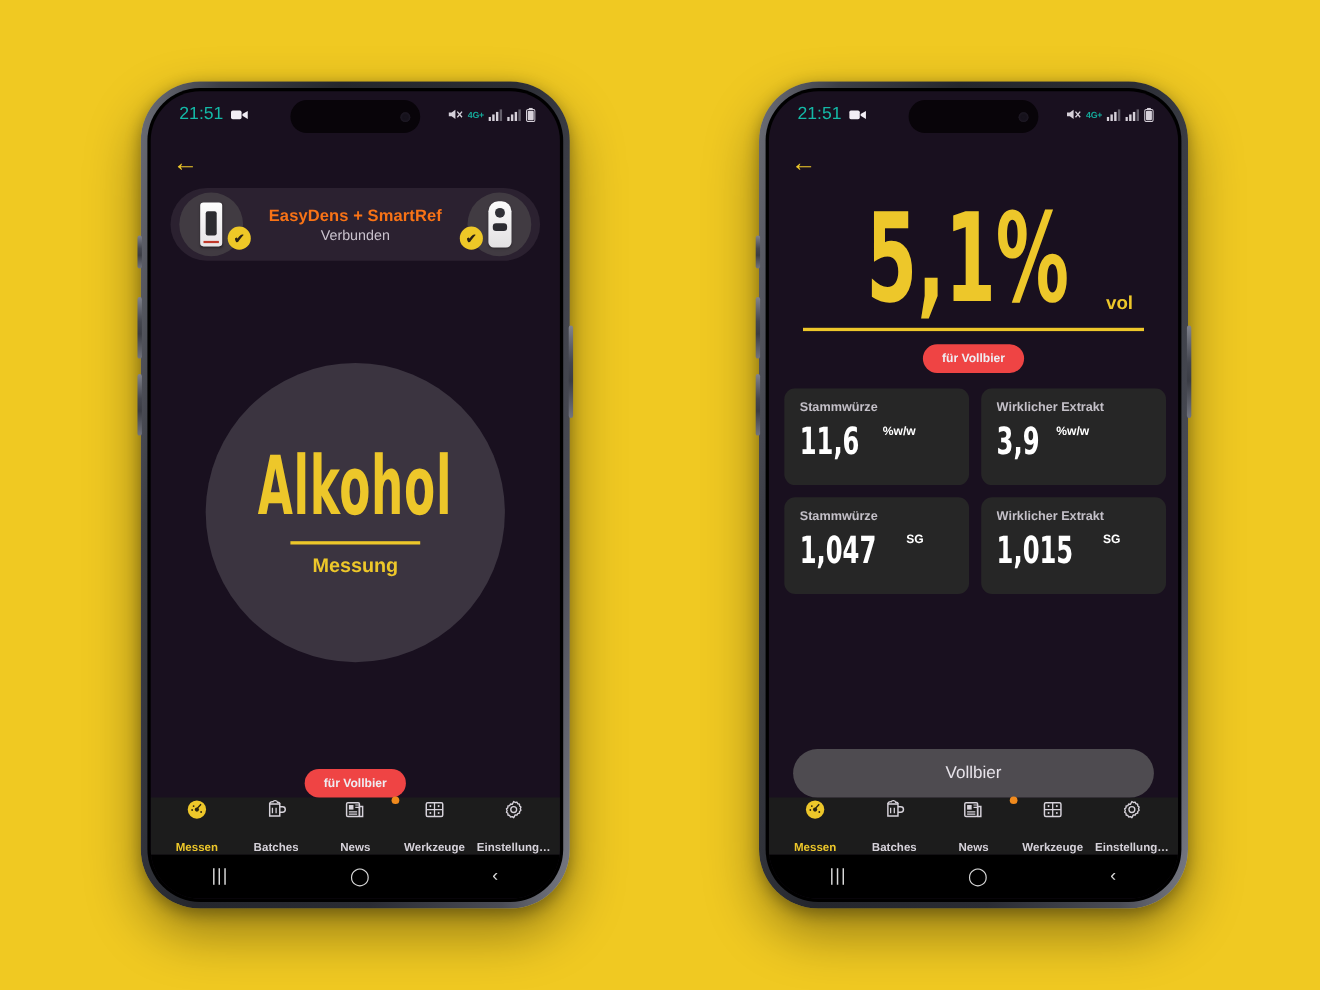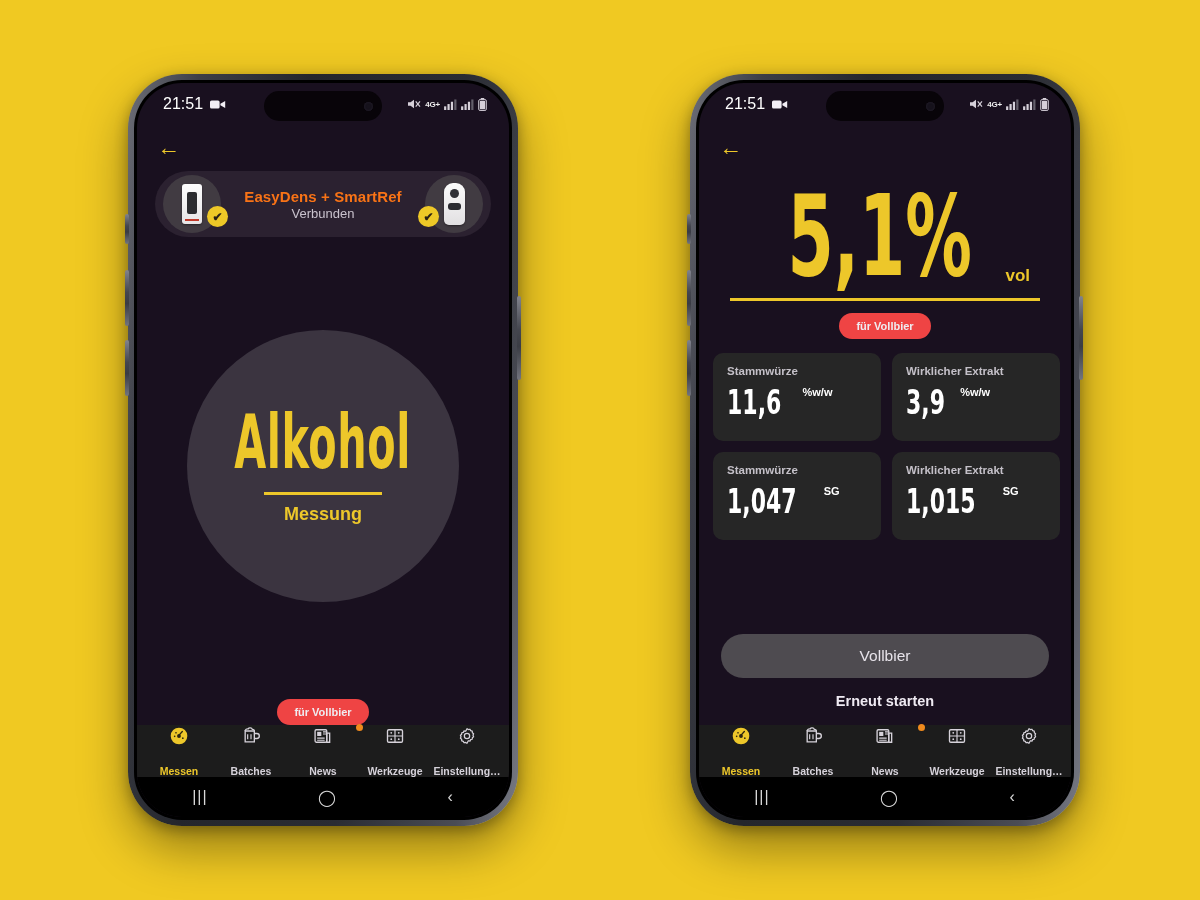--- a/index.html
+++ b/index.html
@@ -51,21 +51,21 @@
   .btn-right-1 { right: -3px; top: 222px; height: 84px; }
 
   
   .statusbar {
     position: relative;
     height: 42px;
     flex: 0 0 42px;
     display: flex; align-items: center;
     justify-content: space-between;
     padding: 0 22px 0 26px;
-    color: #ffffff;
+    color: #14b8a6;
     z-index: 5;
   }
   .sb-left { display: flex; align-items: center; gap: 7px; }
   .sb-right { display: flex; align-items: center; gap: 4px; opacity: .92; }
 
   .island {
     position: absolute;
     left: 50%; transform: translateX(-50%);
     top: 8px;
     width: 118px; height: 30px;
@@ -553,21 +553,20 @@
                 <span class="card-value">1,0</span>
                 <span class="card-unit"></span>
               </div>
             </div>
           </div>
         </div>
 
         <div class="result-actions">
           <button class="save-btn">Vollbier</button>
         </div>
-        <div class="restart-link">Erneut starten</div>
       </div>
 
       <div class="bottomnav">
         <div class="nav-item active">
           <svg class="nav-icon" viewBox="0 0 24 24">
             <circle cx="12" cy="12" r="10" fill="#edc72a"></circle>
             <circle cx="12" cy="12" r="2.3" fill="#2b2410"></circle>
             <path d="M12.6 10.4 L16 6.6" stroke="#2b2410" stroke-width="1.6" stroke-linecap="round"></path>
             <circle cx="6.8" cy="12.4" r="1" fill="#2b2410"></circle>
             <circle cx="8.4" cy="8.2" r="1" fill="#2b2410"></circle>

